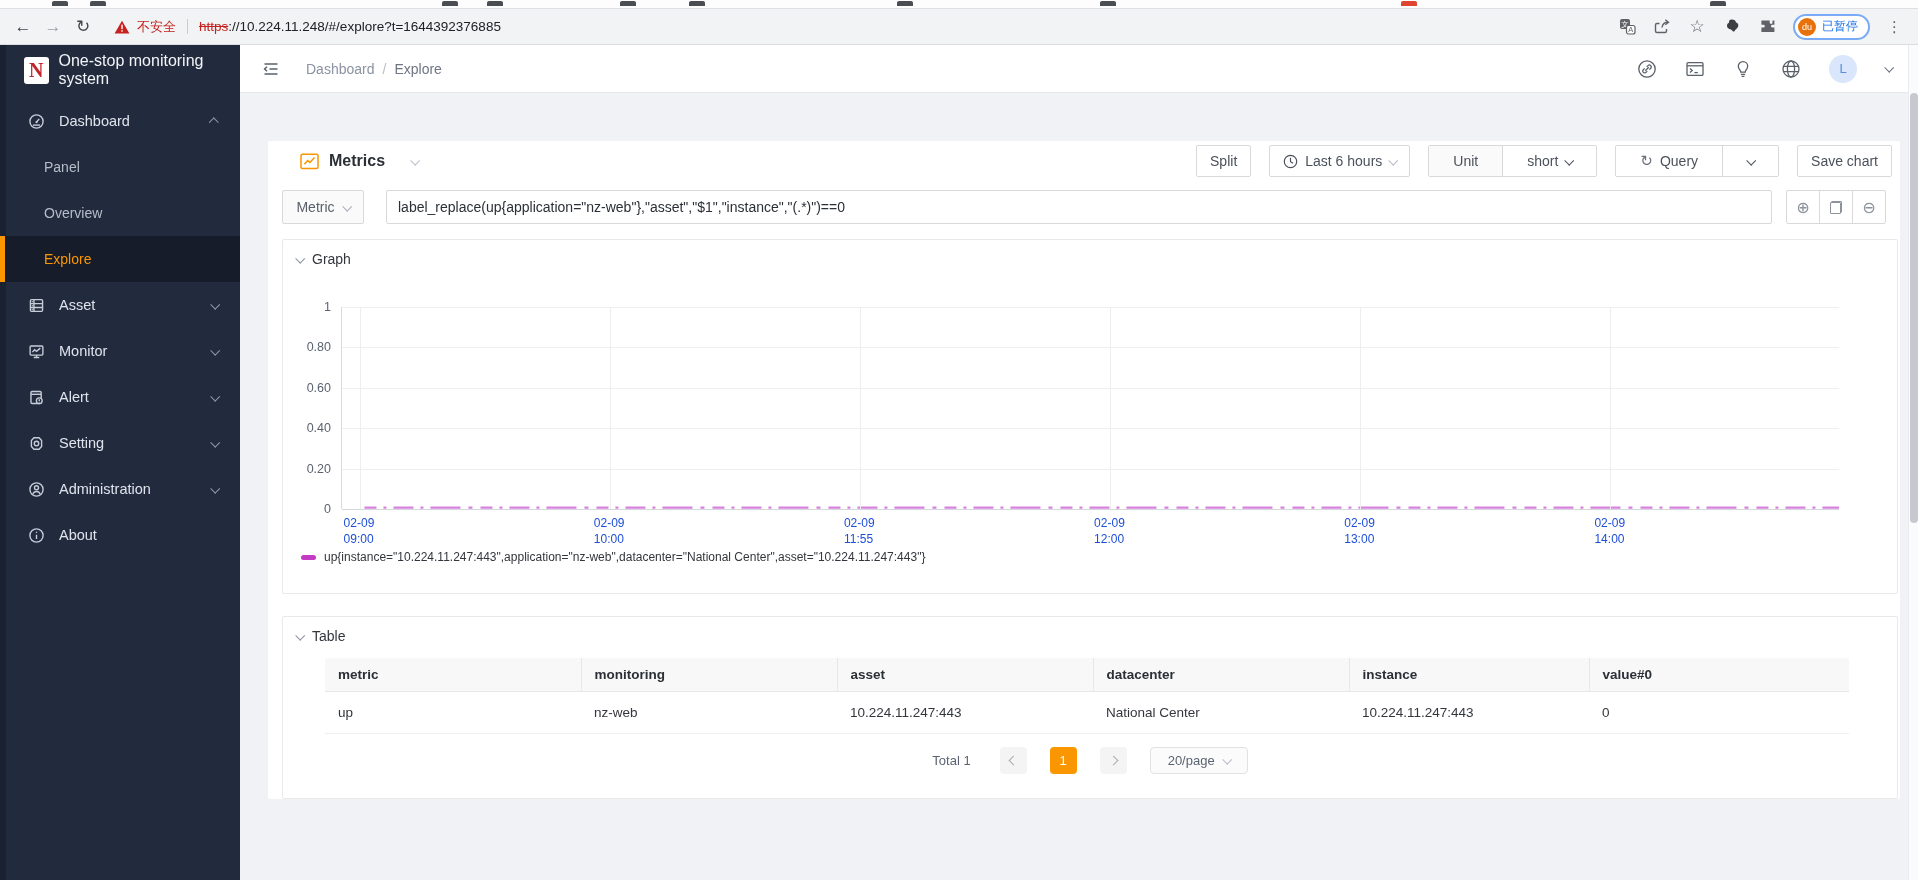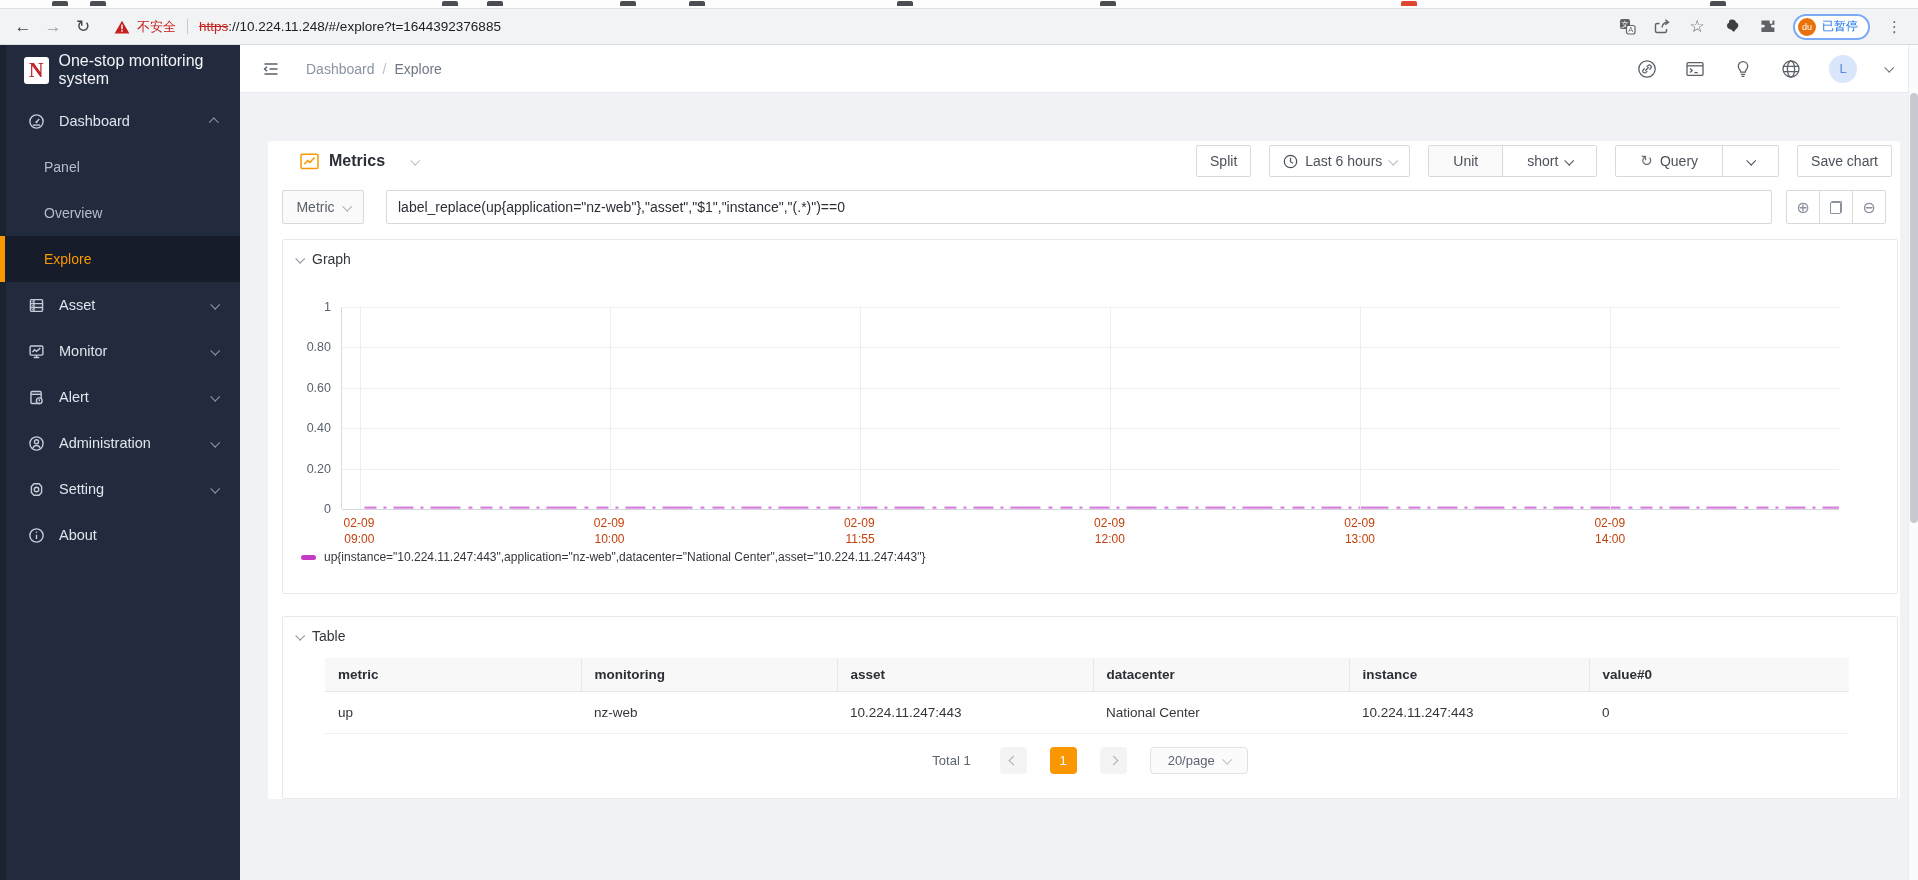--- a/index.html
+++ b/index.html
@@ -89,21 +89,21 @@
   #table-panel { top:475px; height:183px; }
 
   
   .plot { position:absolute; left:58px; top:67px; width:1498px; height:202px; border-left:1px solid #d8dbdf; }
   .hgrid { position:absolute; left:0; right:0; height:1px; background:#eeeeef; }
   .hgrid.axis { background:#d4d7dc; }
   .vgrid { position:absolute; top:0; bottom:0; width:1px; background:#eeeeef; }
   .ylabels { position:absolute; left:0; top:67px; width:48px; height:202px; }
   .ytick { position:absolute; right:0; transform:translateY(-50%); font-size:12.5px; color:#5c6370; }
   .xlabels { position:absolute; left:58px; top:276px; width:1498px; height:32px; }
-  .xtick { position:absolute; transform:translateX(-50%); text-align:right; font-size:12px; color:#c2410c; line-height:1.3; }
+  .xtick { position:absolute; transform:translateX(-50%); text-align:left; font-size:12px; color:#1d4ed8; line-height:1.3; }
   #series-svg { position:absolute; inset:0; width:100%; height:100%; overflow:visible; }
   .legend { position:absolute; left:18px; top:310px; display:flex; align-items:center; gap:8px; }
   .legend-marker { width:15px; height:5px; border-radius:3px; }
   .legend-text { font-size:12px; color:#33363c; }
 
   
   .dtable { position:absolute; left:42px; top:41px; width:1524px; border-collapse:collapse; table-layout:fixed; }
   .dtable th { background:#f8f8f9; font-size:13.5px; font-weight:700; color:#2b2f36; text-align:left; padding:9px 13px;
                border-right:1px solid #e7e7e9; border-bottom:1px solid #e7e7e9; }
   .dtable th:last-child { border-right:none; }
@@ -259,37 +259,37 @@
               <circle cx="10.6" cy="12.3" r=".5" fill="currentColor" stroke="none"></circle>
             </svg>
         </span>
         <span class="slabel">Alert</span>
         <span class="chv schev"></span>
       </div>
 
       <div class="side-item">
         <span class="sicon">
           <svg viewBox="0 0 16 16" fill="none" stroke="currentColor" stroke-width="1.3">
+              <path d="M5.6 2.6h4.8l2.4 2.7v5.4l-2.4 2.7H5.6l-2.4-2.7V5.3z"></path>
+              <circle cx="8" cy="8" r="2.1"></circle>
+            </svg>
+        </span>
+        <span class="slabel">Setting</span>
+        <span class="chv schev"></span>
+      </div>
+
+      <div class="side-item">
+        <span class="sicon">
+          <svg viewBox="0 0 16 16" fill="none" stroke="currentColor" stroke-width="1.3">
               <circle cx="8" cy="8" r="6.2"></circle>
               <circle cx="8" cy="6.4" r="1.9"></circle>
               <path d="M4.6 12.3a3.6 3.6 0 0 1 6.8 0"></path>
             </svg>
         </span>
         <span class="slabel">Administration</span>
-        <span class="chv schev"></span>
-      </div>
-
-      <div class="side-item">
-        <span class="sicon">
-          <svg viewBox="0 0 16 16" fill="none" stroke="currentColor" stroke-width="1.3">
-              <path d="M5.6 2.6h4.8l2.4 2.7v5.4l-2.4 2.7H5.6l-2.4-2.7V5.3z"></path>
-              <circle cx="8" cy="8" r="2.1"></circle>
-            </svg>
-        </span>
-        <span class="slabel">Setting</span>
         <span class="chv schev"></span>
       </div>
 
       <div class="side-item">
         <span class="sicon">
           <svg viewBox="0 0 16 16" fill="none" stroke="currentColor" stroke-width="1.3">
               <circle cx="8" cy="8" r="6.2"></circle>
               <path d="M8 7.3v4"></path>
               <circle cx="8" cy="5" r=".7" fill="currentColor" stroke="none"></circle>
             </svg>

